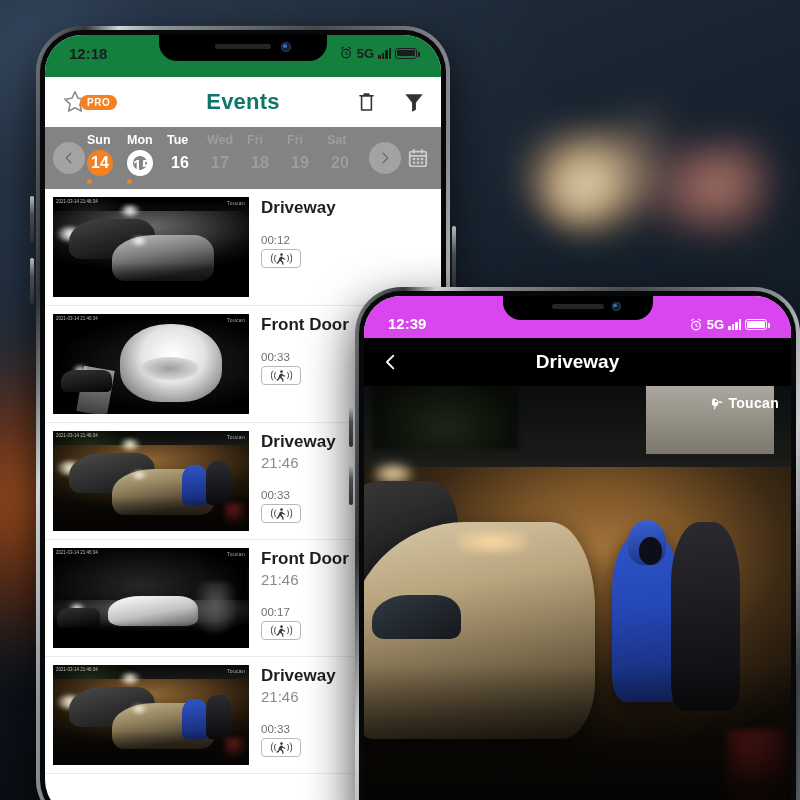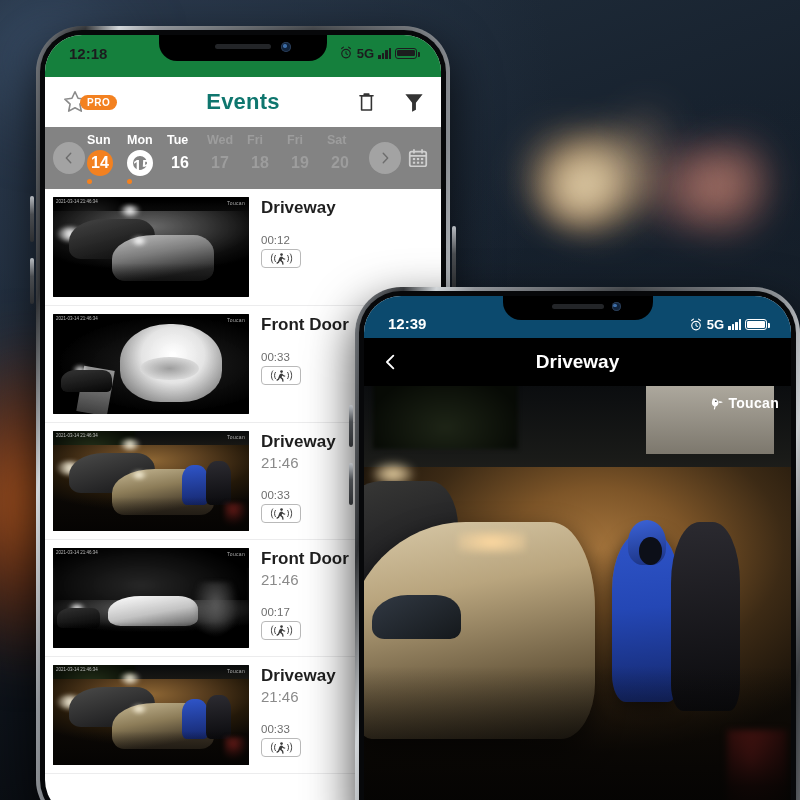--- a/index.html
+++ b/index.html
@@ -42,21 +42,21 @@
 
   
   #phone1 { left:36px; top:26px; width:414px; height:800px; }
   #p1 .notch { width:168px; height:26px; }
   #p1 .speaker { left:50%; transform:translateX(-50%); top:9px; width:56px; height:5px; }
   #p1 .cam { right:36px; top:7px; width:10px; height:10px; }
 
   .statusbar { height:42px; display:flex; align-items:flex-end; justify-content:space-between;
                padding:0 24px 6px 24px; font-size:15px; font-weight:700; }
   .sb-light { background:#15803d; color:#1c1c1e;align-items:center; }
-  .sb-dark { background:#0c4a6e; color:#fff; }
+  .sb-dark { background:#d946ef; color:#fff; }
   .sb-right { display:flex; align-items:center; gap:4px; }
   .sig { display:inline-flex; align-items:flex-end; gap:1px; height:11px; }
   .sig i { width:2.5px; background:currentColor; border-radius:.5px; display:block; }
   .sig i:nth-child(1){height:4px}.sig i:nth-child(2){height:6px}
   .sig i:nth-child(3){height:8.5px}.sig i:nth-child(4){height:11px}
   .batt { width:22px; height:11px; border:1.6px solid currentColor; border-radius:3px; position:relative; }
   .batt:after{content:"";position:absolute;right:-4px;top:3px;width:2px;height:5px;background:currentColor;border-radius:0 1px 1px 0;}
   .batt i{position:absolute;inset:1.4px;background:currentColor;border-radius:1.2px;display:block;}
 
   

